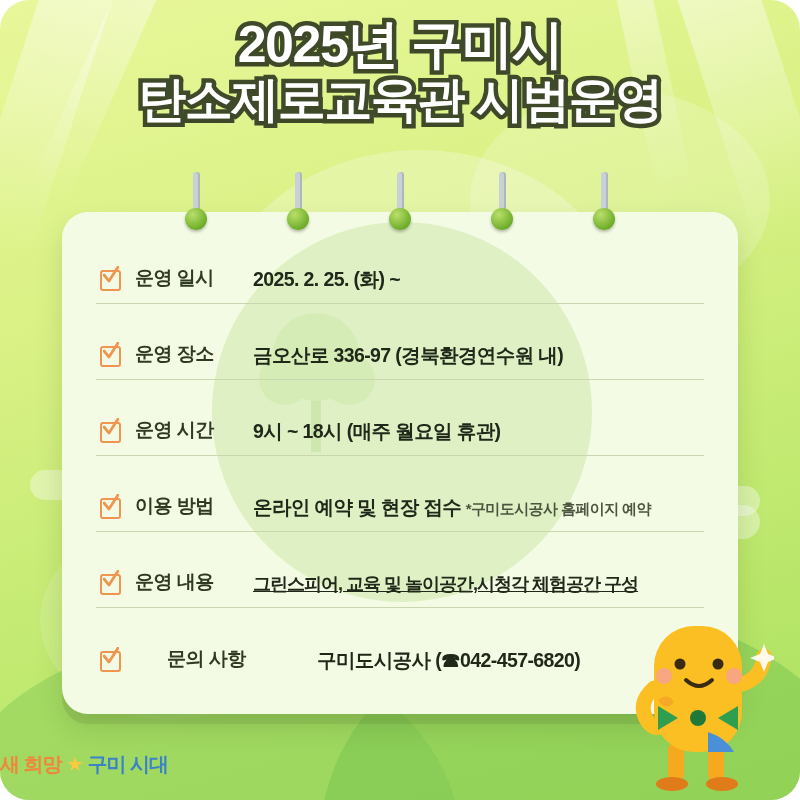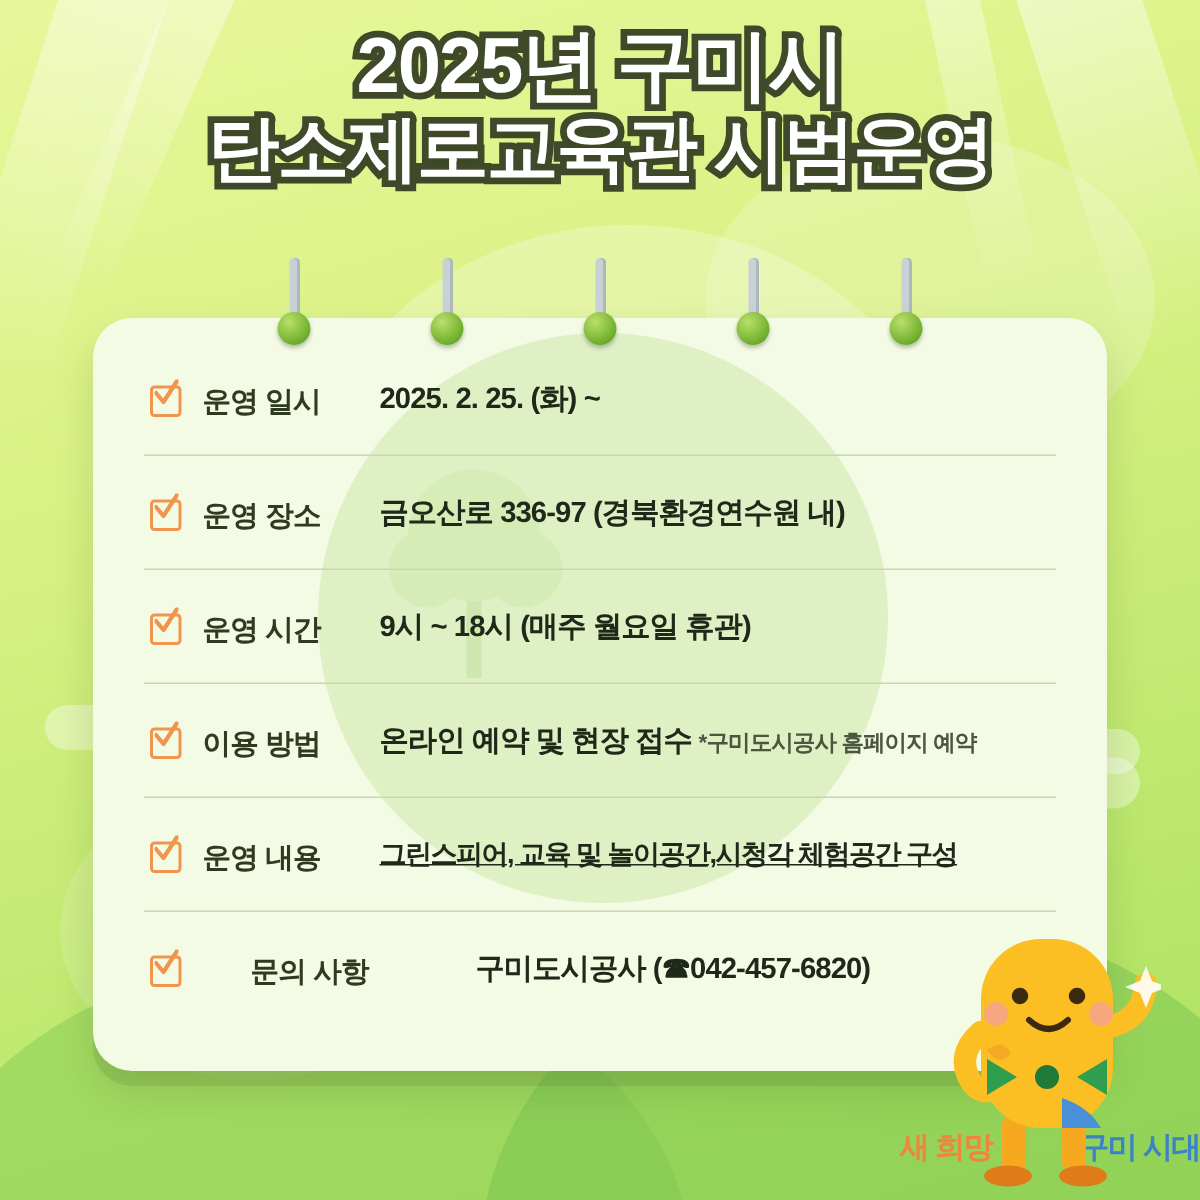--- a/index.html
+++ b/index.html
@@ -6,20 +6,21 @@
   html, body {
     width: 800px; height: 800px;
     font-family: "Liberation Sans", sans-serif;
     overflow: hidden;
   }
   #poster {
     position: relative;
     width: 800px; height: 800px;
     background: linear-gradient(165deg, #e8f79a 0%, #d9f184 35%, #bfe96f 70%, #a9e05d 100%);
     overflow: hidden;
+    border-radius: 29px;
   }
 
   
   .bg-blob {
     position: absolute;
     border-radius: 50%;
     background: rgba(255,255,255,0.22);
   }
   .blob-1 { width: 420px; height: 360px; left: 210px; top: 150px; background: rgba(255,255,255,0.25); }
   .blob-2 { width: 300px; height: 220px; left: 470px; top: 90px;  background: rgba(255,255,255,0.18); }
@@ -122,21 +123,21 @@
   .wm-tree {
     position: absolute;
     opacity: 0.5;
     z-index: 0;
   }
 
   .row {
     position: relative;
     z-index: 2;
     display: flex;
-    align-items: flex-start;
+    align-items: flex-end;
     padding: 6px 4px 12px 4px;
     border-bottom: 1.6px solid #c9d6ae;
     min-height: 56px;
   }
   .row:last-child { border-bottom: none; gap: 32px; }
 
   .check {
     flex: 0 0 auto;
     width: 21px; height: 21px;
     margin-top: 3px;
@@ -186,34 +187,34 @@
     right: 26px; bottom: 8px;
     width: 150px; height: 200px;
     z-index: 8;
   }
 
   
   .footer {
     position: absolute;
     left: 0; bottom: 22px;
     width: 100%;
-    text-align: right;
+    text-align: left;
     z-index: 6;
   }
   .footer .slogan {
     display: inline-flex;
     align-items: center;
     gap: 6px;
     font-size: 20px;
     font-weight: 800;
     letter-spacing: -1px;
   }
   .footer .s1 { color: #f0853c; }
   .footer .star { color: #ffc83d; font-size: 15px; }
-  .footer .s2 { color: #3c82c8; margin-left: 32px; }
+  .footer .s2 { color: #3c82c8; }
 </style>
 </head>
 <body>
 
 <div id="poster">
 
   <div class="ray ray-a"></div>
   <div class="ray ray-b"></div>
   <div class="ray ray-c"></div>
   <div class="ray ray-d"></div>

